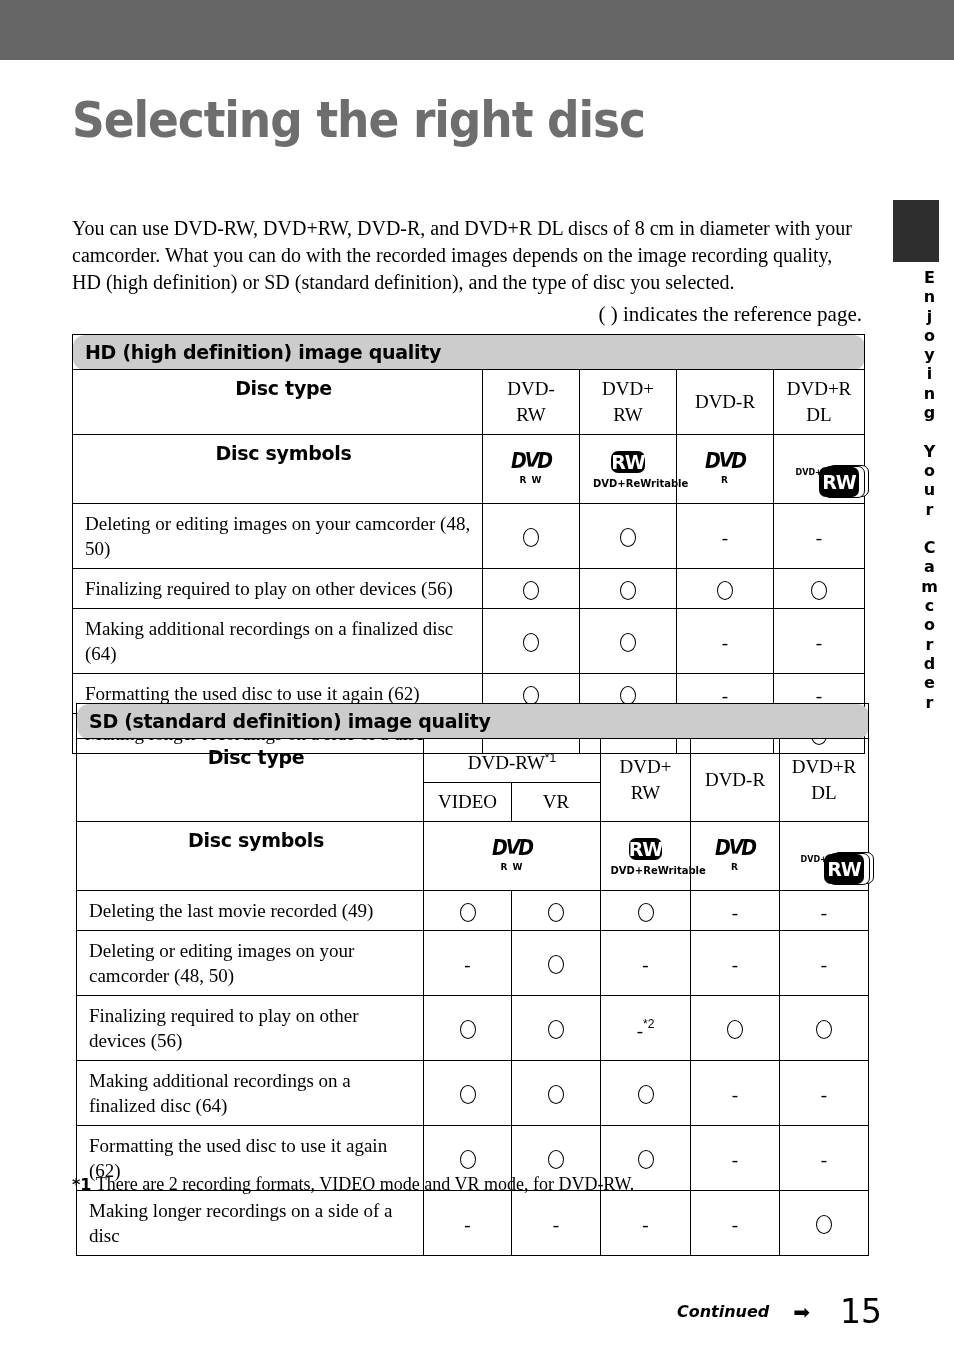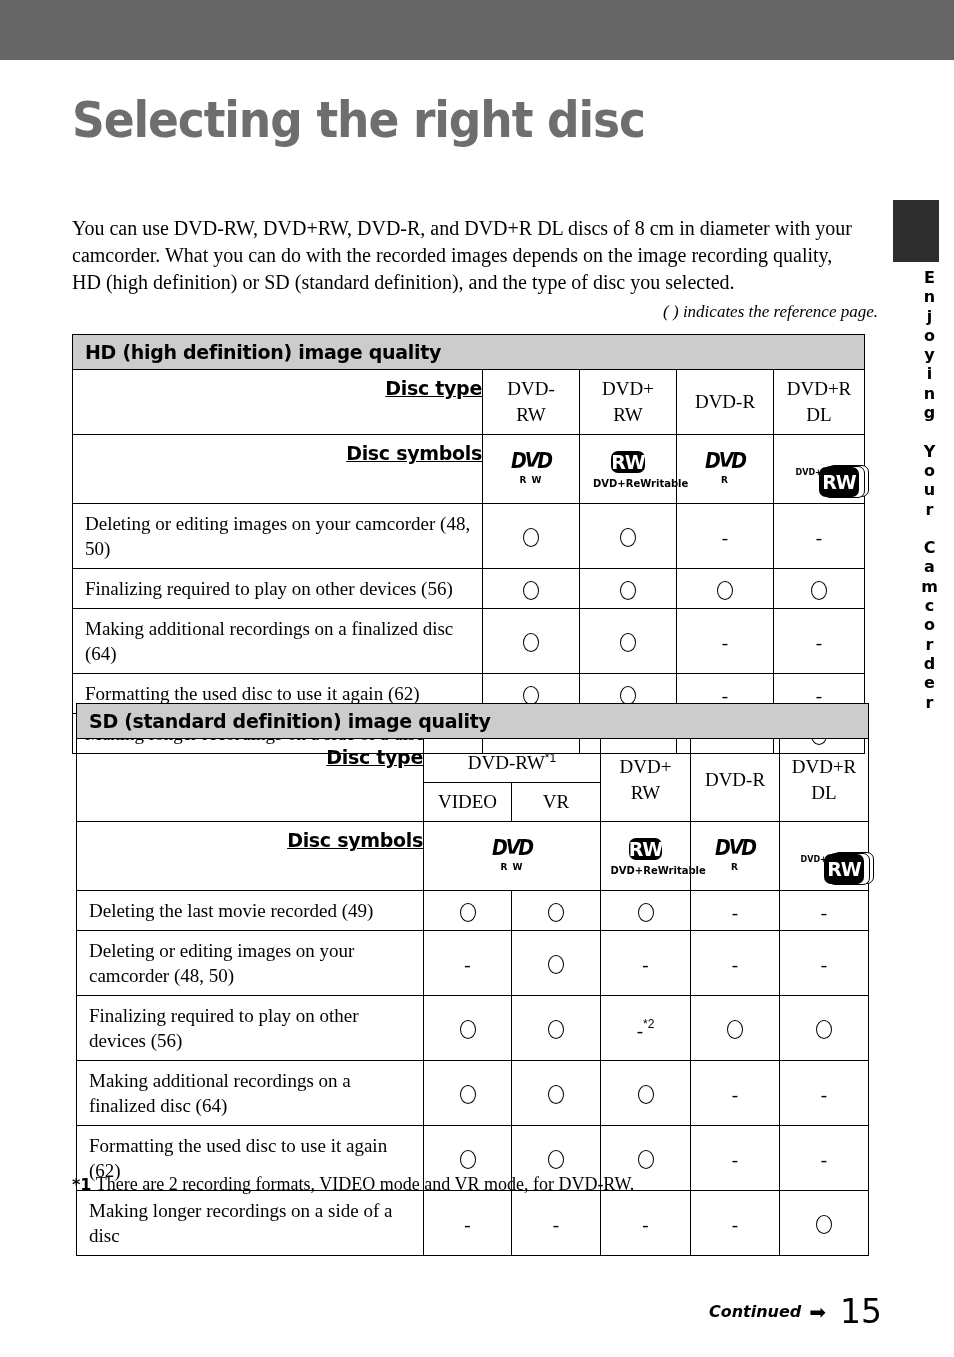--- a/index.html
+++ b/index.html
@@ -26,24 +26,23 @@
     transform-origin:left top;
     white-space:nowrap;
   }
   .intro {
     position:absolute; left:72px; top:215px; width:790px;
     font-size:20px;
     line-height:27px;
     text-align:left;
   }
   .ref-note {
-    position:absolute; left:88px; top:302px; width:790px;
-    font-size:17px;
+    position:absolute; left:72px; top:302px; width:790px;
+    font-size:21px;
     text-align:right;
-    font-style:italic;
   }
 
   
   .side-tab-block {
     position:absolute; left:893px; top:200px; width:46px; height:62px;
     background:#2e2e2e;
   }
   .side-tab-text {
     position:absolute; left:893px; top:268px; width:46px; height:300px;
     font-family:"DejaVu Sans", sans-serif;
@@ -71,30 +70,30 @@
     vertical-align:middle;
   }
   .sect-head {
     background:#cccccc;
     font-family:"DejaVu Sans", sans-serif;
     font-weight:bold;
     font-size:19px;
     letter-spacing:-0.3px;
     padding:6px 0 6px 12px !important;
     text-align:left;
+    border-radius:12px;
   }
   .rowlabel-bold {
     font-family:"DejaVu Sans", sans-serif;
     font-weight:bold;
     font-size:19px;
     letter-spacing:-0.3px;
     padding:7px 0 7px 12px !important;
-    text-align:right;
+    text-align:center;
     vertical-align:top !important;
-    text-decoration:underline;
   }
   .rowlabel {
     font-family:"Liberation Serif", serif;
     font-size:19px;
     padding:7px 8px 7px 12px !important;
     text-align:left;
     line-height:25px;
   }
   .mark {
     text-align:center;
@@ -188,21 +187,21 @@
     position:absolute; left:72px; top:1172px; width:800px;
     font-size:18px; line-height:25px;
   }
   .footnotes .fn { display:block; padding-left:28px; text-indent:-28px; }
   .footnotes .fn .fnum {
     font-family:"DejaVu Sans", sans-serif; font-weight:bold; font-size:16px;
   }
 
   .footer {
     position:absolute; right:72px; top:1292px;
-    display:flex; align-items:center; gap:8px;
+    display:flex; align-items:center; gap:24px;
   }
   .footer .cont-label {
     font-family:"DejaVu Sans", sans-serif; font-weight:bold; font-style:italic;
     font-size:16px;
   }
   .footer .arrow { font-size:20px; line-height:1; }
   .footer .pageno {
     font-family:"DejaVu Sans", sans-serif; font-weight:normal;
     font-size:33px; margin-left:6px;
   }

